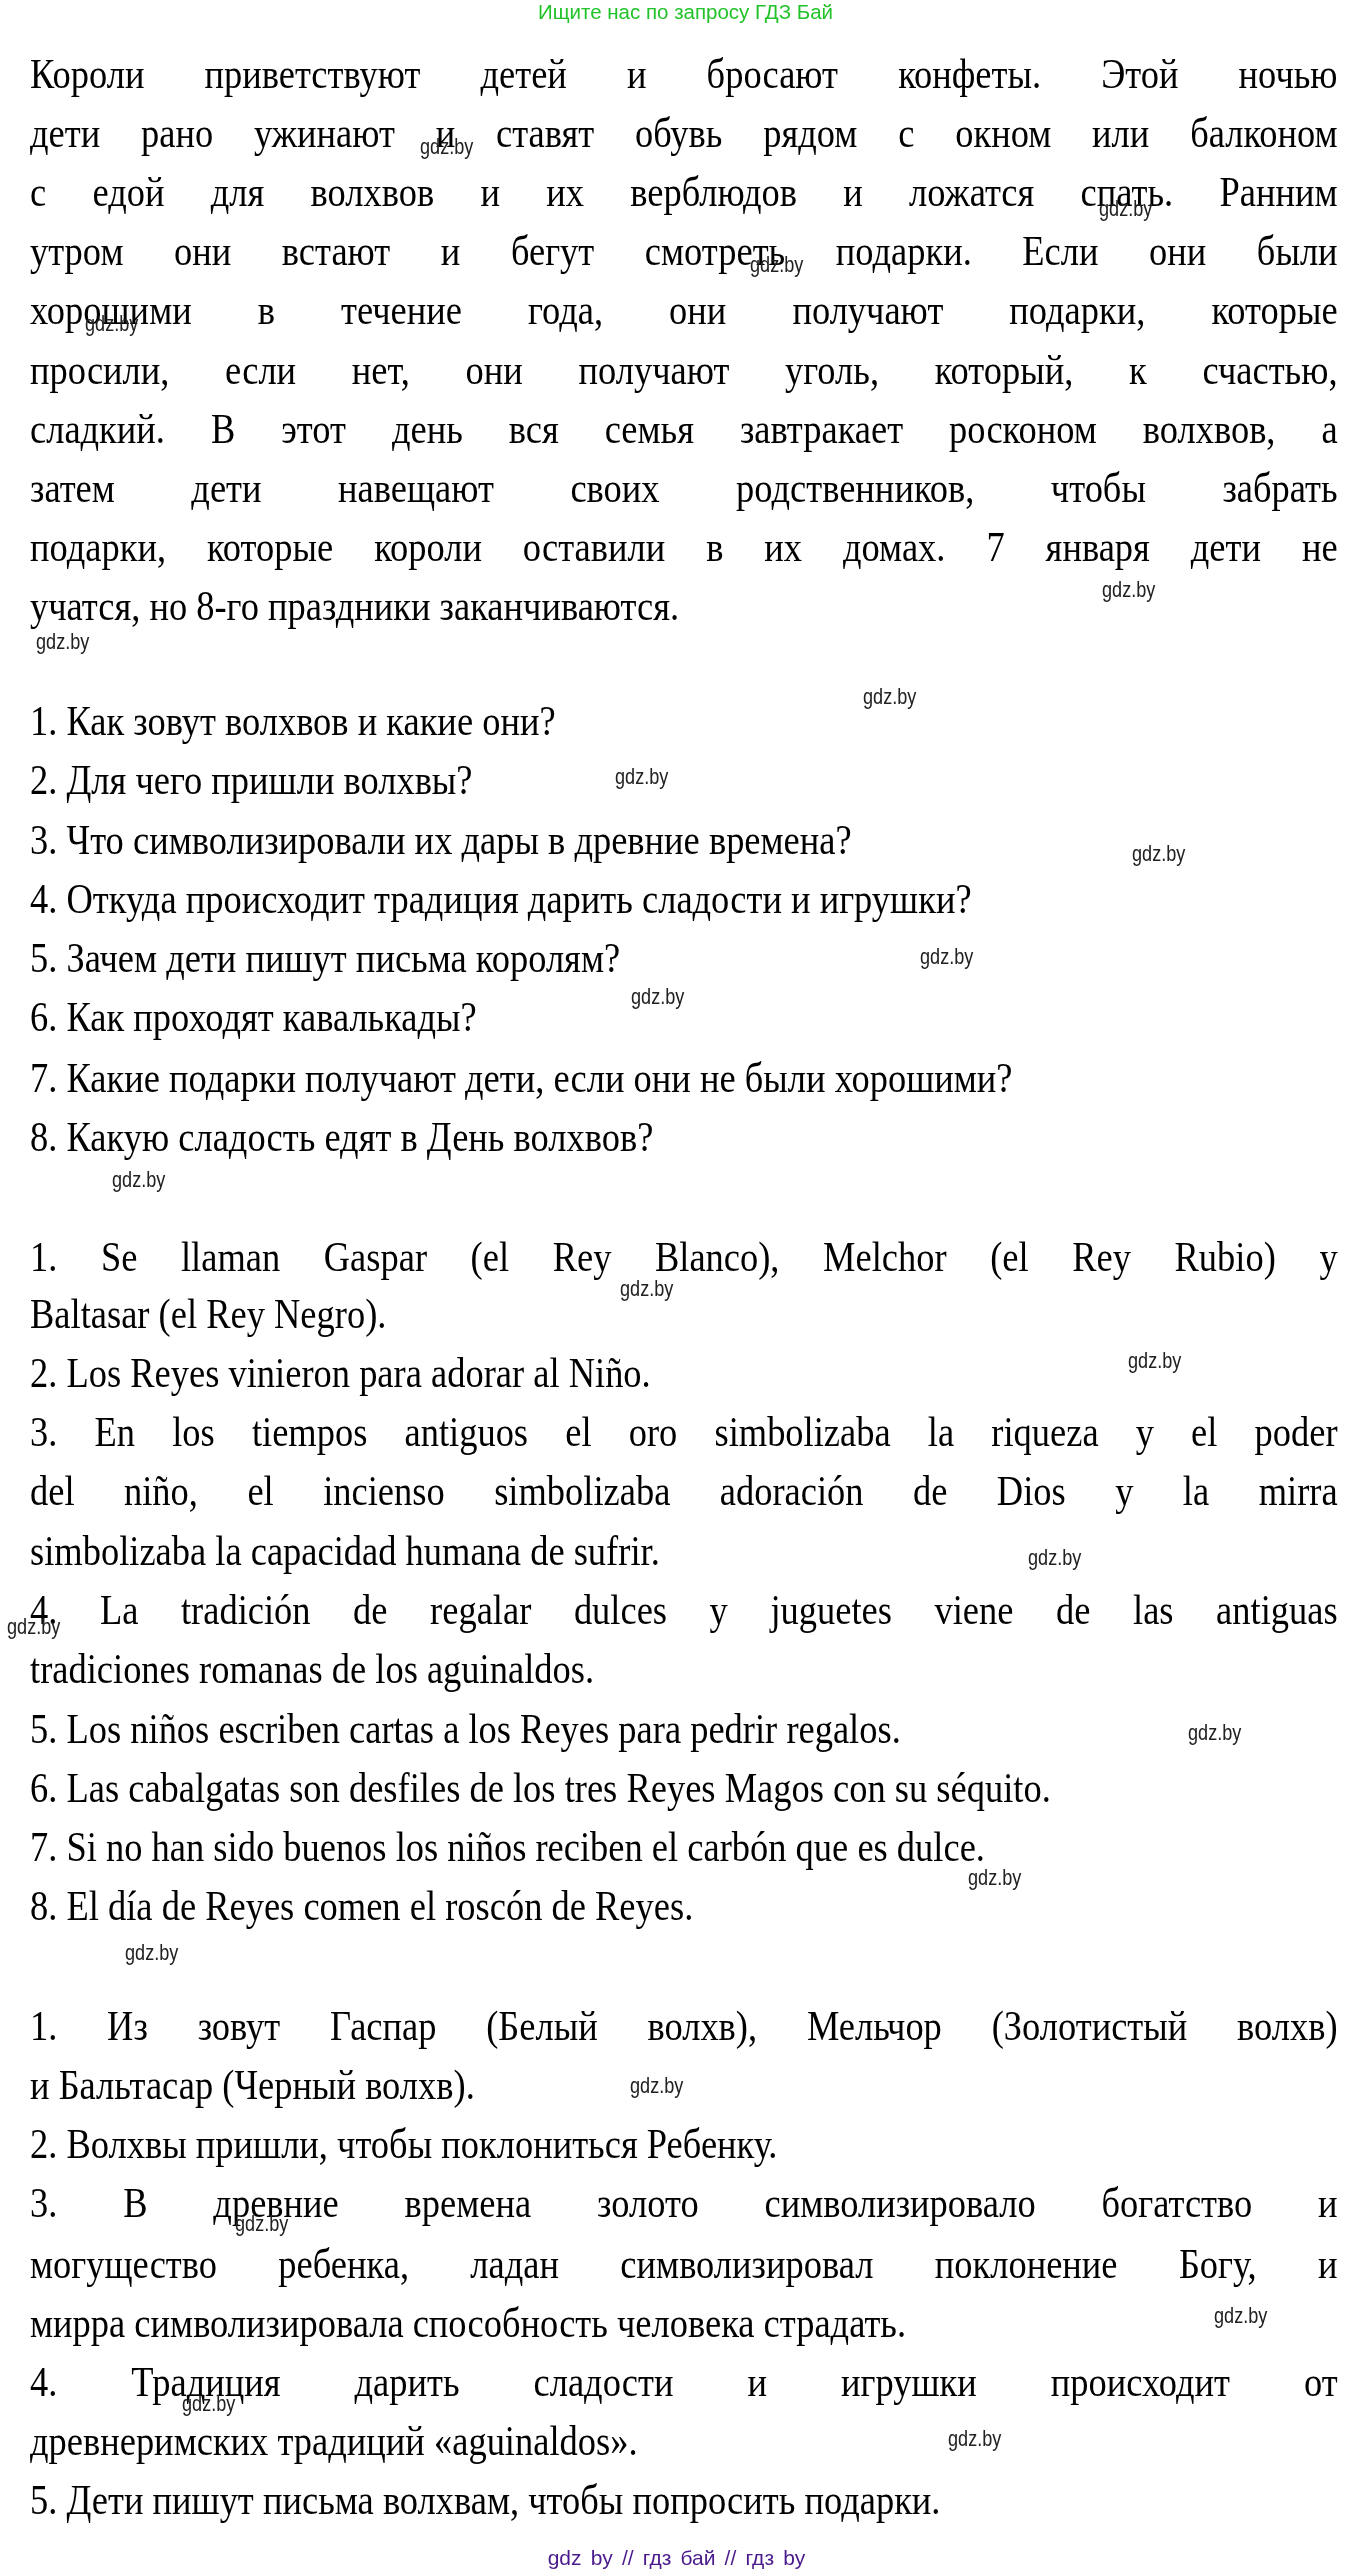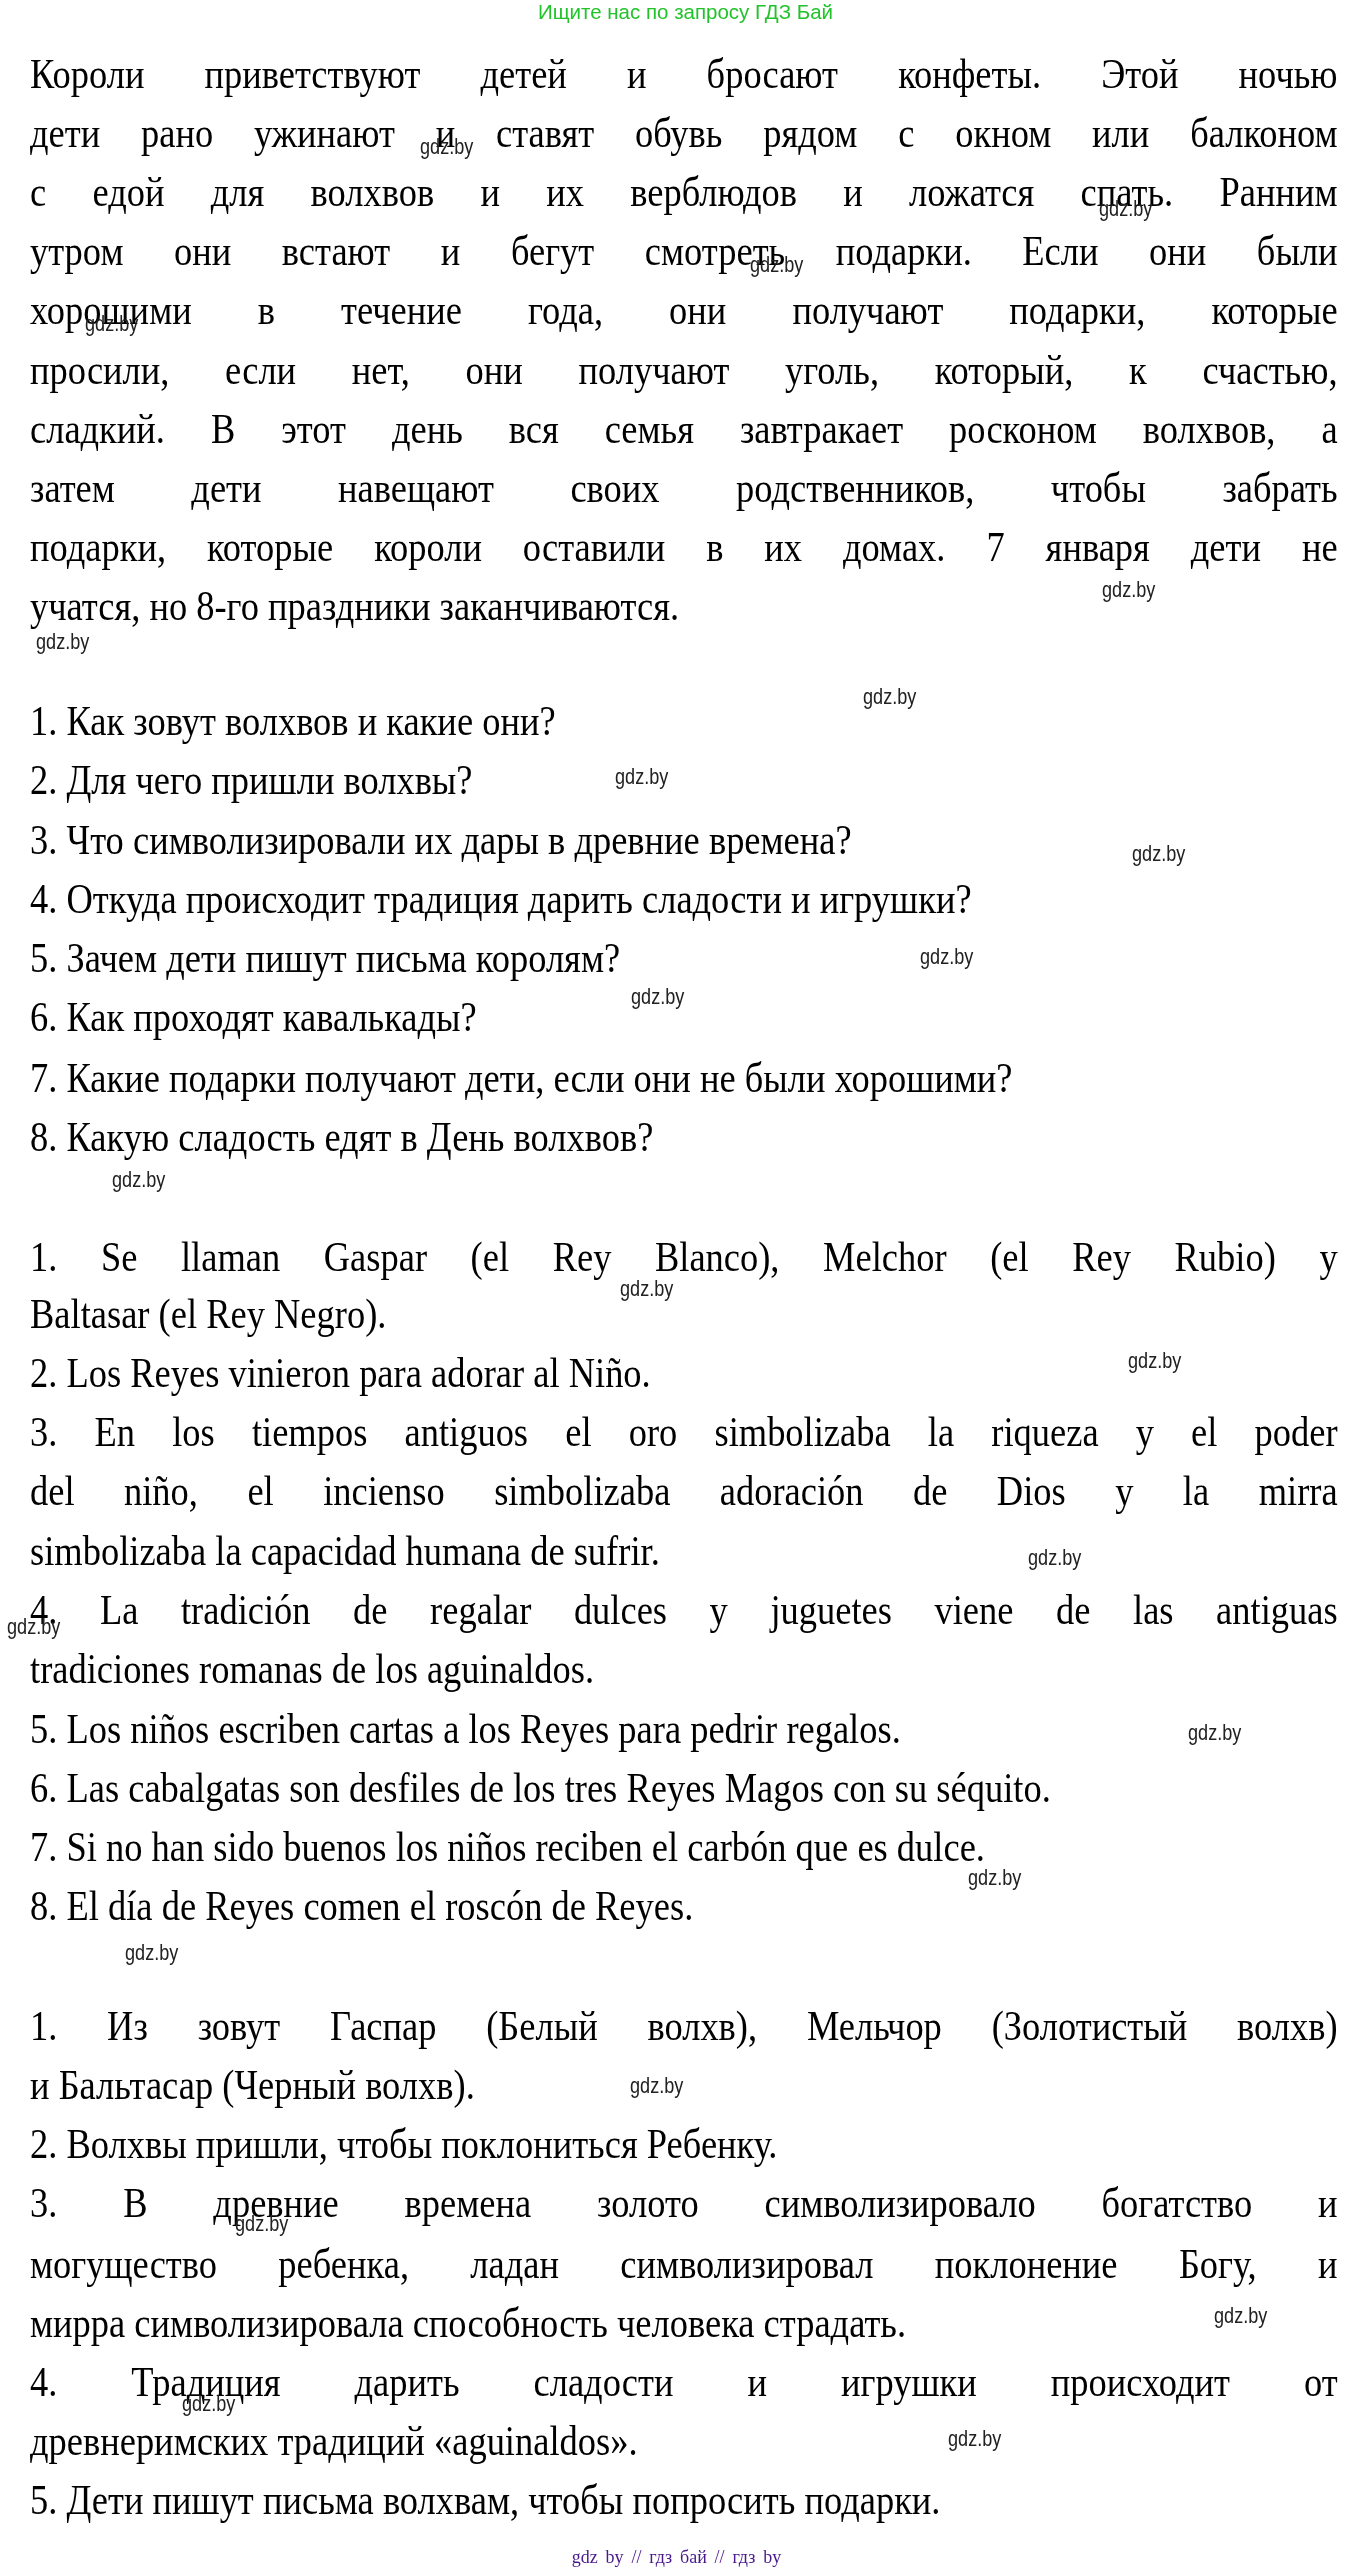--- a/index.html
+++ b/index.html
@@ -4,22 +4,22 @@
 <style>
   html, body { margin:0; padding:0; background:#ffffff; }
   body { width:1353px; height:2576px; position:relative; overflow:hidden; }
   .header {
     position:absolute; left:0; top:0; width:1353px; height:24.6px;
     text-align:center; font-family:"Liberation Sans", sans-serif;
     font-size:20.5px; line-height:24.6px; color:#22c32a;margin-left:9px;
   }
   .footer {
     position:absolute; left:0; top:2541px; width:1353px; height:33px;
-    text-align:center; font-family:Liberation Serif, serif;
-    font-size:18px; line-height:33px; color:#4a1a8c; word-spacing:3.3px;
+    text-align:center; font-family:Liberation Sans, sans-serif;
+    font-size:21px; line-height:33px; color:#4a1a8c; word-spacing:3.3px;
   }
   .line {
     position:absolute; left:29.5px; height:59px; line-height:59px;
     font-family:"Liberation Serif", serif; font-size:43px; color:#000;
     white-space:nowrap; transform-origin:left center;
   }
   .line.justify {
     width:1542px; text-align:justify; text-align-last:justify;
     transform:scaleX(0.848);
   }

